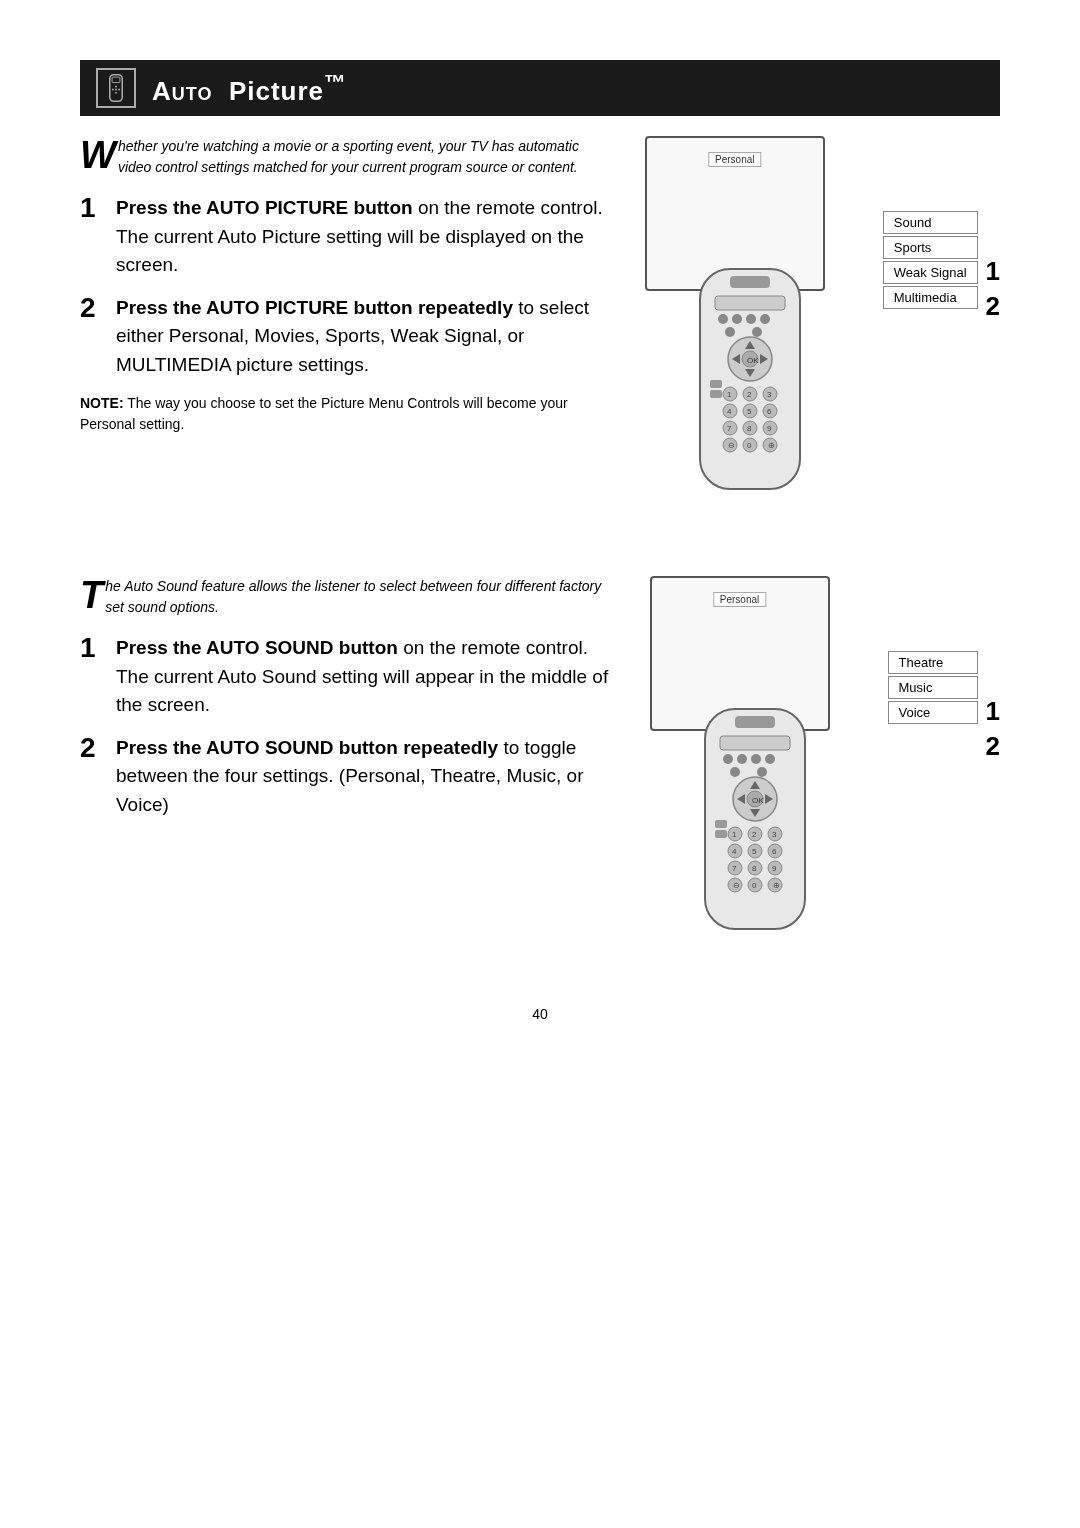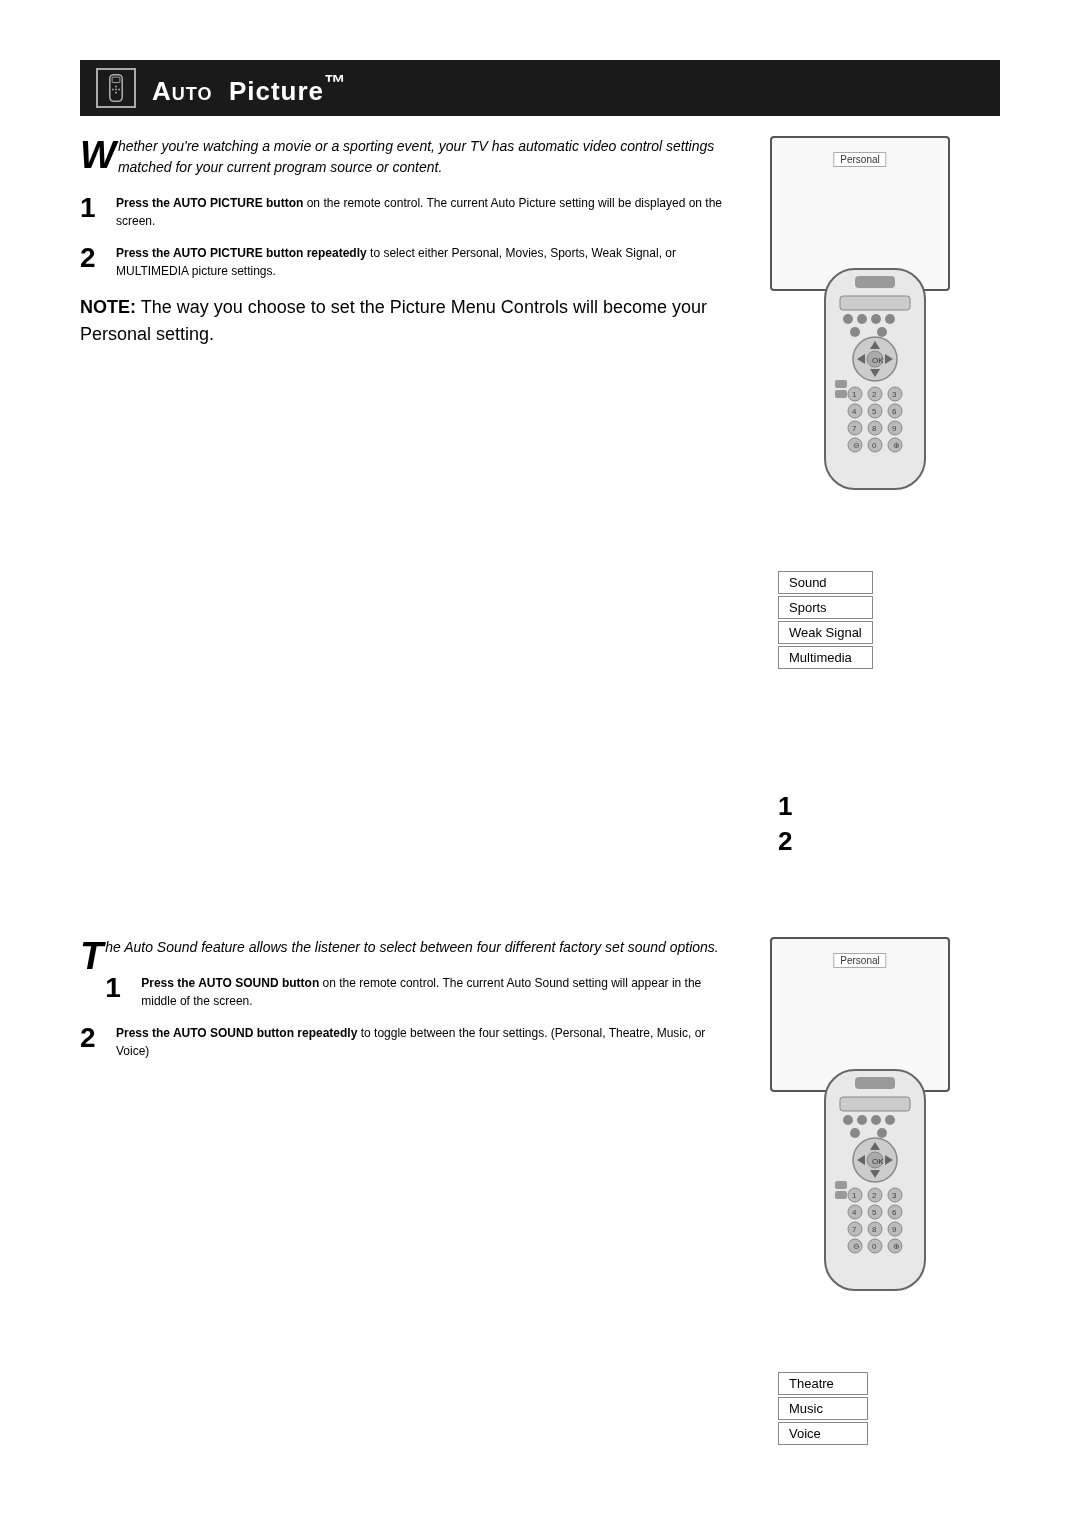--- a/index.html
+++ b/index.html
@@ -98,43 +98,43 @@
     .step-number {
       font-size: 28px;
       font-weight: bold;
       color: #000;
       line-height: 1;
       min-width: 24px;
       flex-shrink: 0;
     }
 
     .step-content {
-      font-size: 12px;
+      font-size: 19px;
       line-height: 1.5;
     }
 
     .step-content strong {
       font-weight: bold;
     }
 
     
     .note-text {
-      font-size: 18px;
+      font-size: 14px;
       line-height: 1.5;
       margin-top: 8px;
     }
 
     .note-text strong {
       font-weight: bold;
     }
 
     
     .section-visual {
       display: flex;
-      flex-direction: column;
+      flex-direction: row;
       align-items: flex-start;
       gap: 0px;
       flex-shrink: 0;
     }
 
     .tv-remote-container {
       position: relative;
       width: 230px;
       height: 360px;
     }

